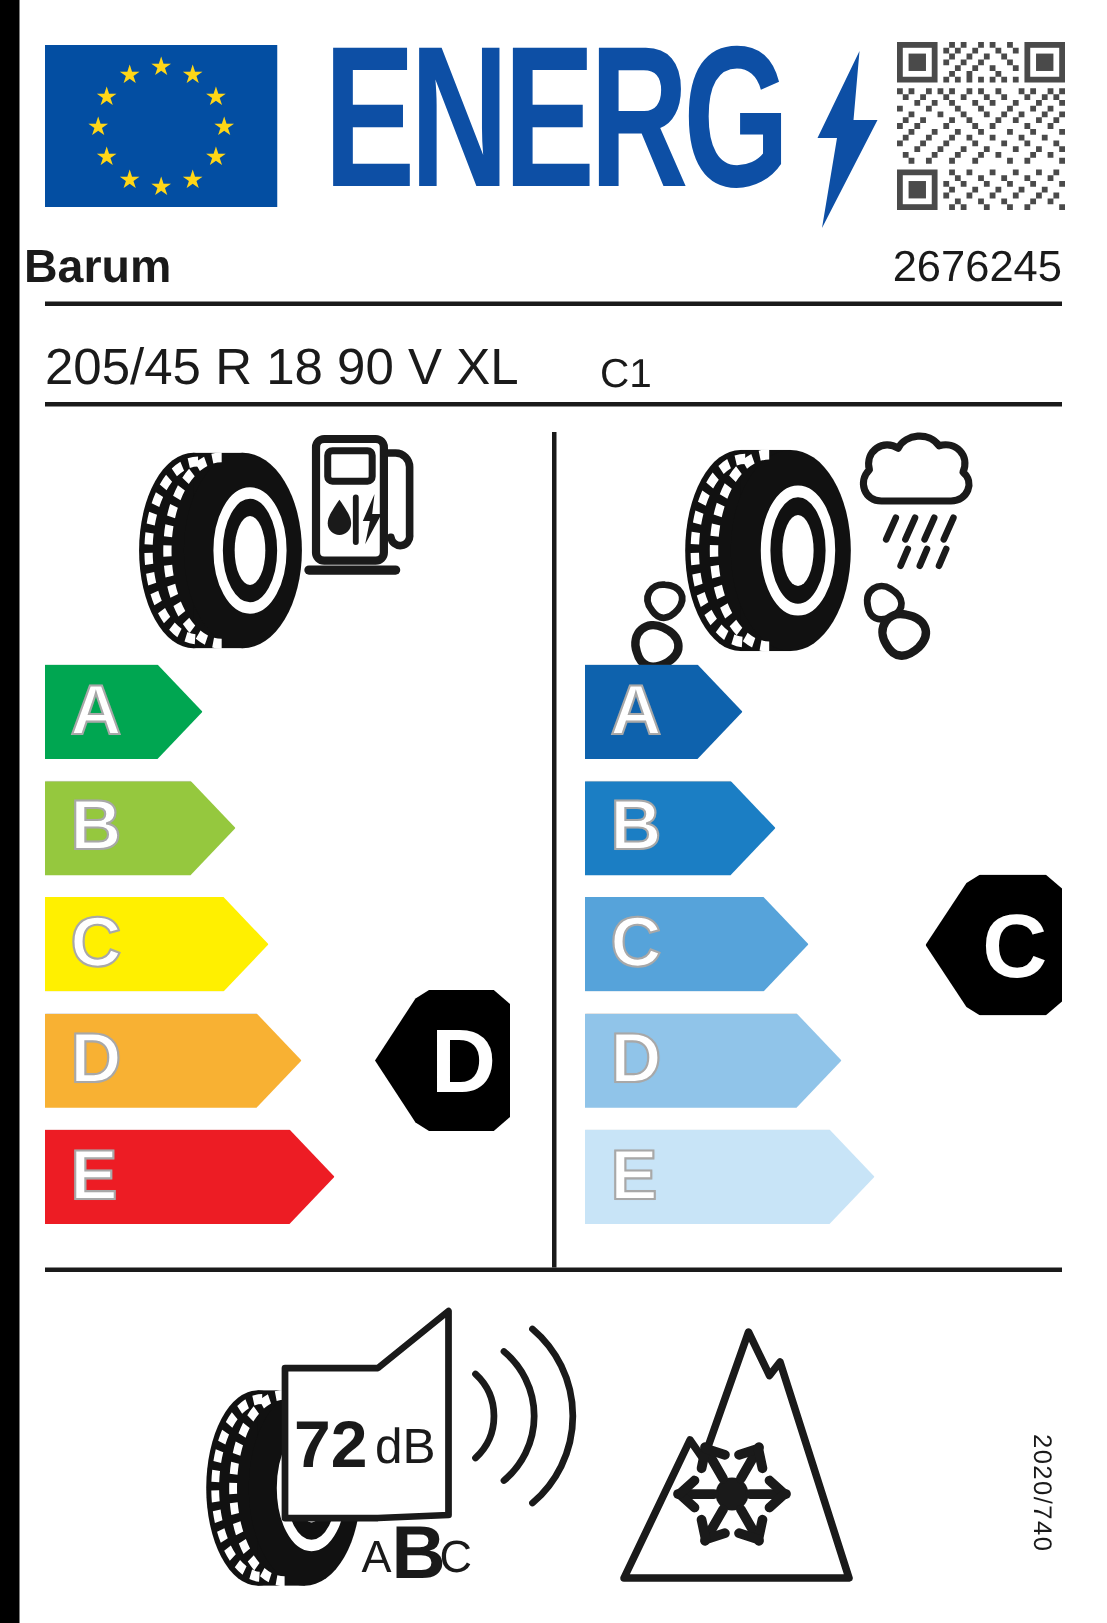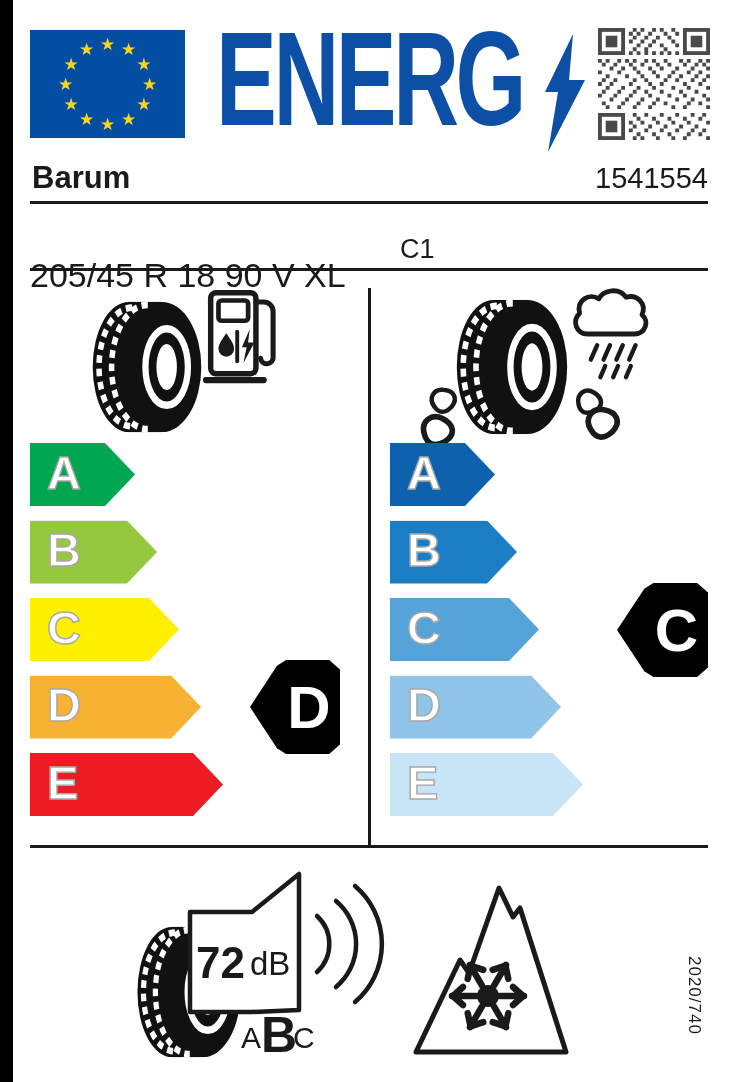--- a/index.html
+++ b/index.html
@@ -5,24 +5,24 @@
   html,body{margin:0;padding:0;background:#fff;}
   #label{position:relative;width:738px;height:1082px;background:#ffffff;overflow:hidden;
          font-family:"Liberation Sans",sans-serif;color:#1a1a1a;}
   .abs{position:absolute;}
   
   #left-border{left:0;top:0;width:13px;height:1082px;background:#000;}
   
   #energ-text{left:216px;top:12px;font-size:134px;font-weight:bold;letter-spacing:-5px;
               color:#0d4fa5;transform:scaleX(0.68);transform-origin:0 0;line-height:134px;white-space:nowrap;}
   
-  #brand{left:32px;top:160px;font-size:31px;font-weight:bold;}
+  #brand{left:16px;top:160px;font-size:31px;font-weight:bold;}
   #article{left:400px;top:162px;width:308px;text-align:right;font-size:29px;}
   #rule1{left:30px;top:201px;width:678px;height:3px;background:#1a1a1a;}
-  #size{left:30px;top:226px;font-size:34px;margin-top:30px;}
+  #size{left:30px;top:226px;font-size:34px;}
   #tclass{left:400px;top:234px;width:308px;font-size:27px;}
   #rule2{left:30px;top:268px;width:678px;height:3px;background:#1a1a1a;}
   #vdivider{left:368px;top:288px;width:3px;height:557px;background:#1a1a1a;}
   #hdivider{left:30px;top:845px;width:678px;height:3px;background:#1a1a1a;}
   
   .scale{position:absolute;top:443px;}
   #fuel-scale{left:30px;}
   #wet-scale{left:390px;}
   .grade-arrow{height:63px;margin-bottom:14.5px;position:relative;
      clip-path:polygon(0 0, calc(100% - 30px) 0, 100% 50%, calc(100% - 30px) 100%, 0 100%);
@@ -104,21 +104,21 @@
                M10,23h1v1h-1z M14,23h1v1h-1z M18,23h1v1h-1z M22,23h1v1h-1z M26,23h1v1h-1z
                M8,24h1v1h-1z M11,24h1v1h-1z M15,24h1v1h-1z M19,24h1v1h-1z M23,24h1v1h-1z M28,24h1v1h-1z
                M9,25h1v1h-1z M13,25h1v1h-1z M17,25h1v1h-1z M21,25h1v1h-1z M25,25h1v1h-1z
                M8,26h1v1h-1z M12,26h1v1h-1z M16,26h1v1h-1z M20,26h1v1h-1z M24,26h1v1h-1z M27,26h1v1h-1z
                M10,27h1v1h-1z M14,27h1v1h-1z M18,27h1v1h-1z M23,27h1v1h-1z M26,27h1v1h-1z
                M9,28h1v1h-1z M11,28h1v1h-1z M15,28h1v1h-1z M19,28h1v1h-1z M22,28h1v1h-1z M28,28h1v1h-1z"></path>
     </g>
   </svg>
 
   <div class="abs" id="brand">Barum</div>
-  <div class="abs" id="article">1541554</div>
+  <div class="abs" id="article">2676245</div>
   <div class="abs" id="rule1"></div>
 
   <div class="abs" id="size">205/45 R 18 90 V XL</div>
   <div class="abs" id="tclass">C1</div>
   <div class="abs" id="rule2"></div>
 
   <div class="abs" id="vdivider"></div>
 
   <svg width="0" height="0" style="position:absolute" aria-hidden="true">
     <symbol id="tire" viewBox="0 0 150 140" preserveAspectRatio="none">

